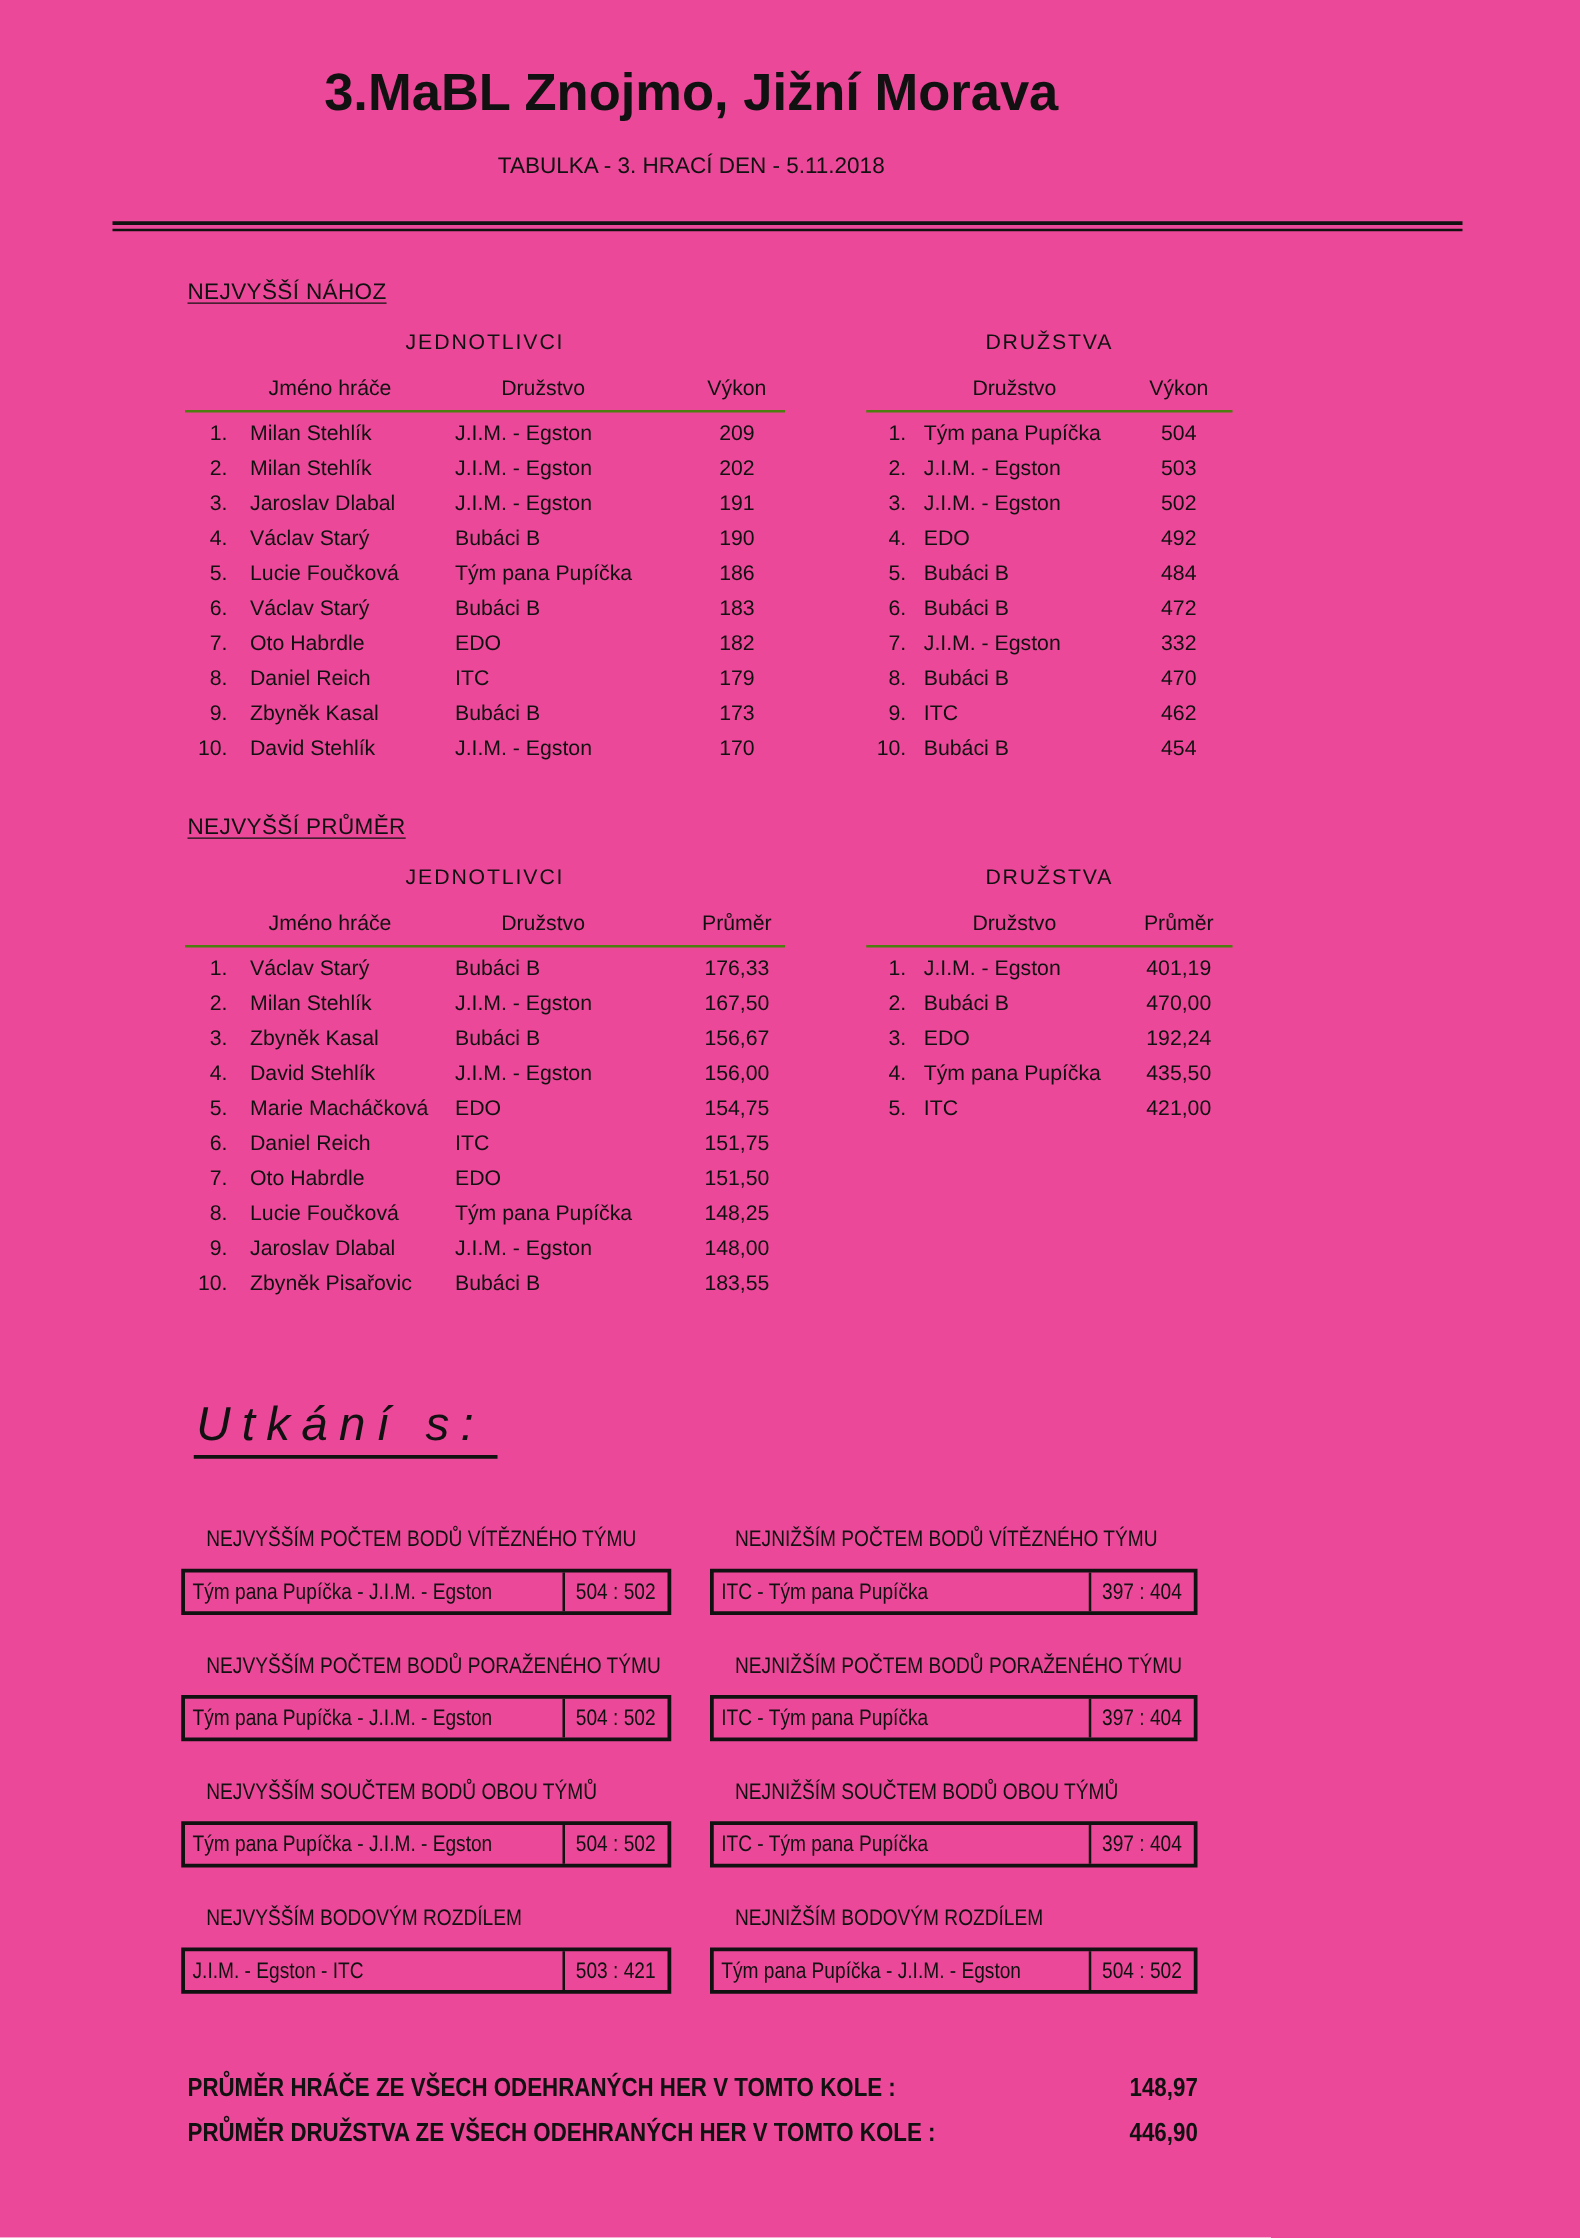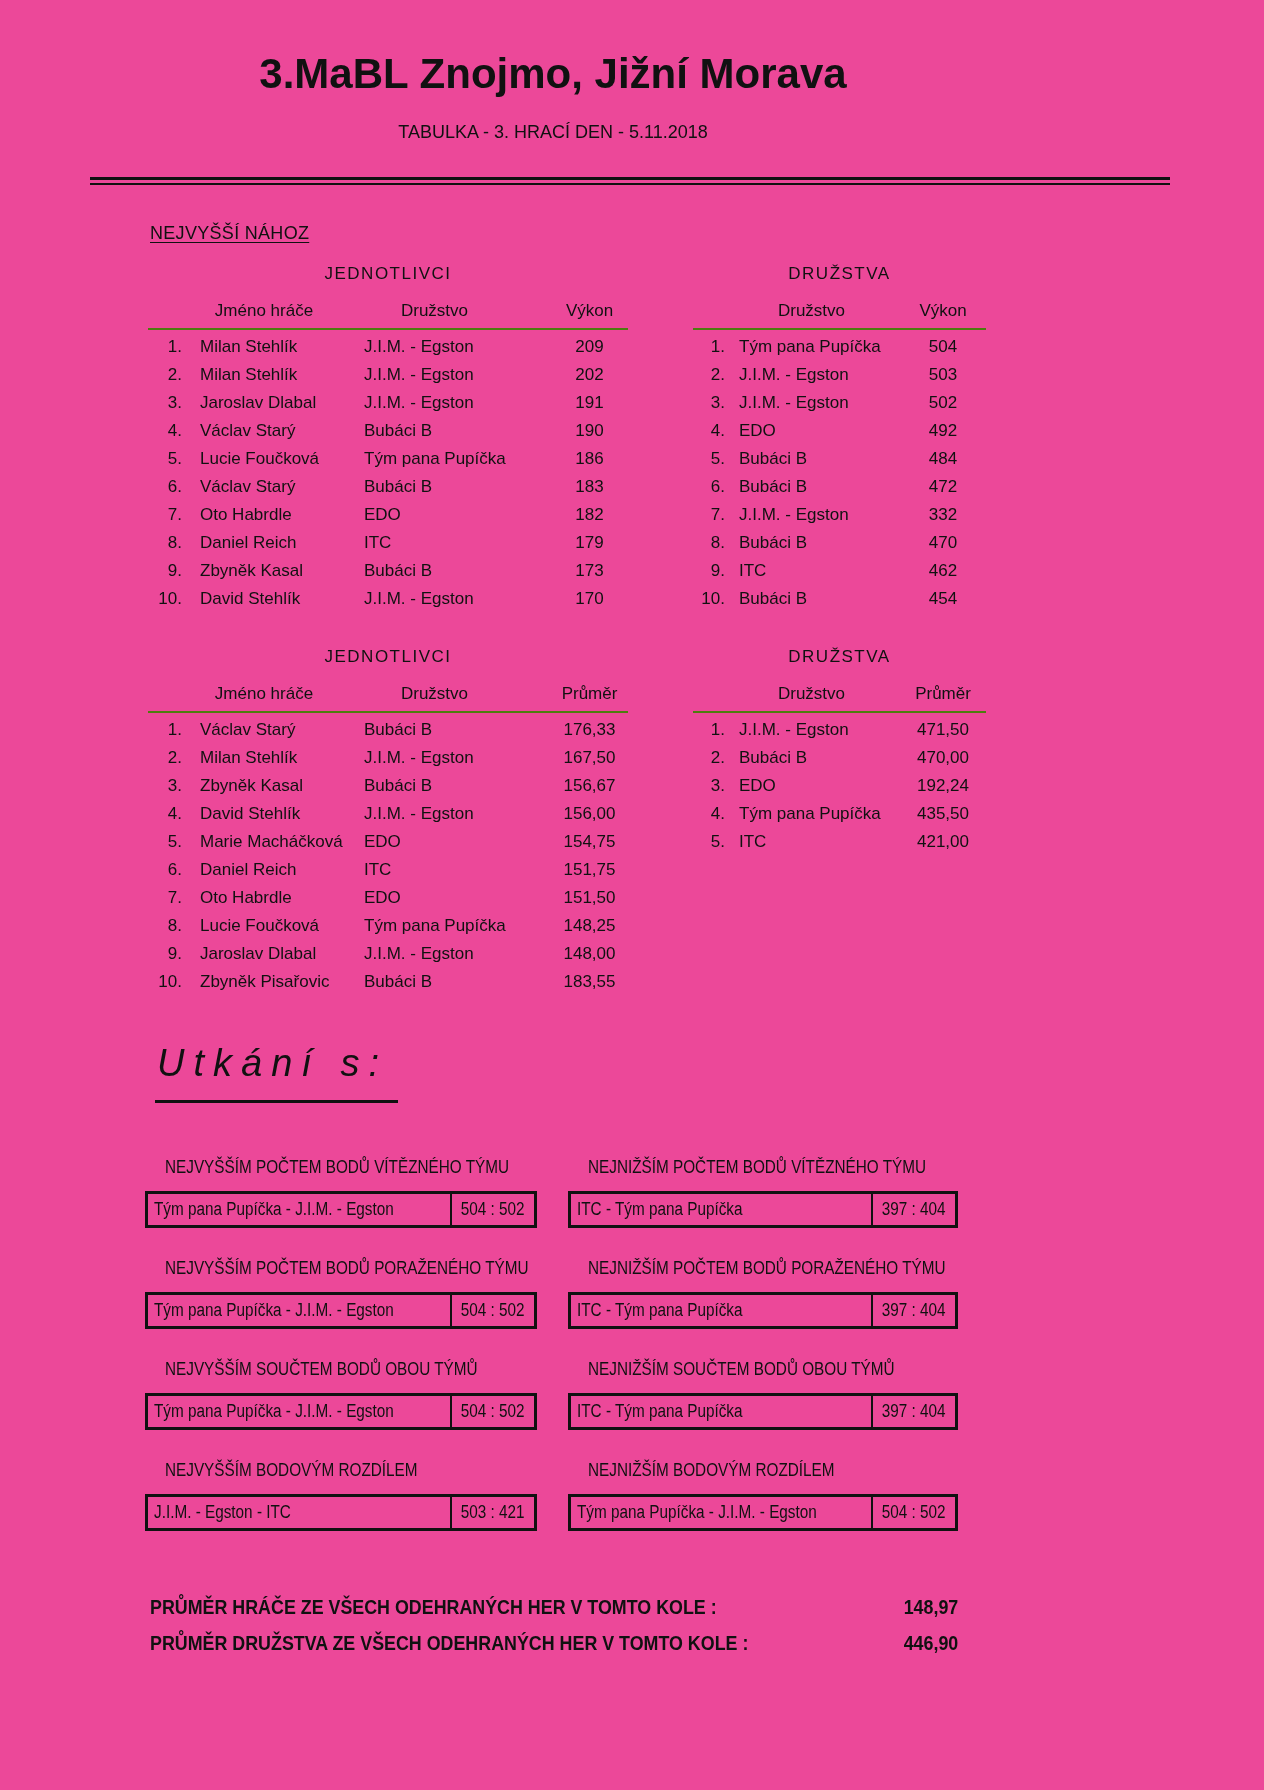--- a/index.html
+++ b/index.html
@@ -42,22 +42,23 @@
   
   .ht-team { width:211px; text-align:center; text-indent:26px; }
   .ht-val  { width:78px; text-align:center; }
   .ct-rank { width:36px; text-align:right; padding-right:4px; }
   .ct-team { width:175px; padding-left:10px; white-space:nowrap; }
   .ct-val  { width:78px; text-align:center; }
 
   .utkani-wrap { margin:46px 0 0 155px; }
   .utkani {
     display:inline-block; font-size:38px; font-style:italic;
-    letter-spacing:9px; border-bottom:3px solid #111; padding:0 10px 15px 2px;
+    letter-spacing:9px; border-bottom:3px solid #111; padding:0 10px 2px 2px;
     white-space:nowrap;
+    margin-top:32px;
   }
 
   .match-grid {
     margin:54px 0 0 145px;
     display:grid; grid-template-columns:392px 390px;
     column-gap:31px; row-gap:30px;
   }
   .narrow  { display:inline-block; transform:scaleX(.85); transform-origin:0 50%; white-space:nowrap; }
   .narrowc { display:inline-block; transform:scaleX(.85); transform-origin:50% 50%; white-space:nowrap; }
   .narrowr { display:inline-block; transform:scaleX(.85); transform-origin:100% 50%; white-space:nowrap; }
@@ -212,20 +213,21 @@
             <span class="ct-team">Bubáci B</span>
             <span class="ct-val">454</span>
           </div>
           </div>
       </div>
 
     </div>
   </section>
 
   <section style="margin-top:34px;">
+    <div class="section-heading">NEJVYŠŠÍ PRŮMĚR</div>
     <div class="tables">
 
       <div class="tbl tbl-ind">
         <div class="tbl-title">JEDNOTLIVCI</div>
         <div class="tbl-head">
           <span class="hi-name">Jméno hráče</span>
           <span class="hi-team">Družstvo</span>
           <span class="hi-val">Průměr</span>
         </div>
         <div class="tbl-body">
@@ -297,21 +299,21 @@
         <div class="tbl-title">DRUŽSTVA</div>
         <div class="tbl-head">
           <span class="ht-team">Družstvo</span>
           <span class="ht-val">Průměr</span>
         </div>
         <div class="tbl-body">
 
         <div class="trow">
             <span class="ct-rank">1.</span>
             <span class="ct-team">J.I.M. - Egston</span>
-            <span class="ct-val">471,50</span>
+            <span class="ct-val">401,19</span>
           </div>
             <div class="trow">
             <span class="ct-rank">2.</span>
             <span class="ct-team">Bubáci B</span>
             <span class="ct-val">470,00</span>
           </div>
             <div class="trow">
             <span class="ct-rank">3.</span>
             <span class="ct-team">EDO</span>
             <span class="ct-val">192,24</span>

